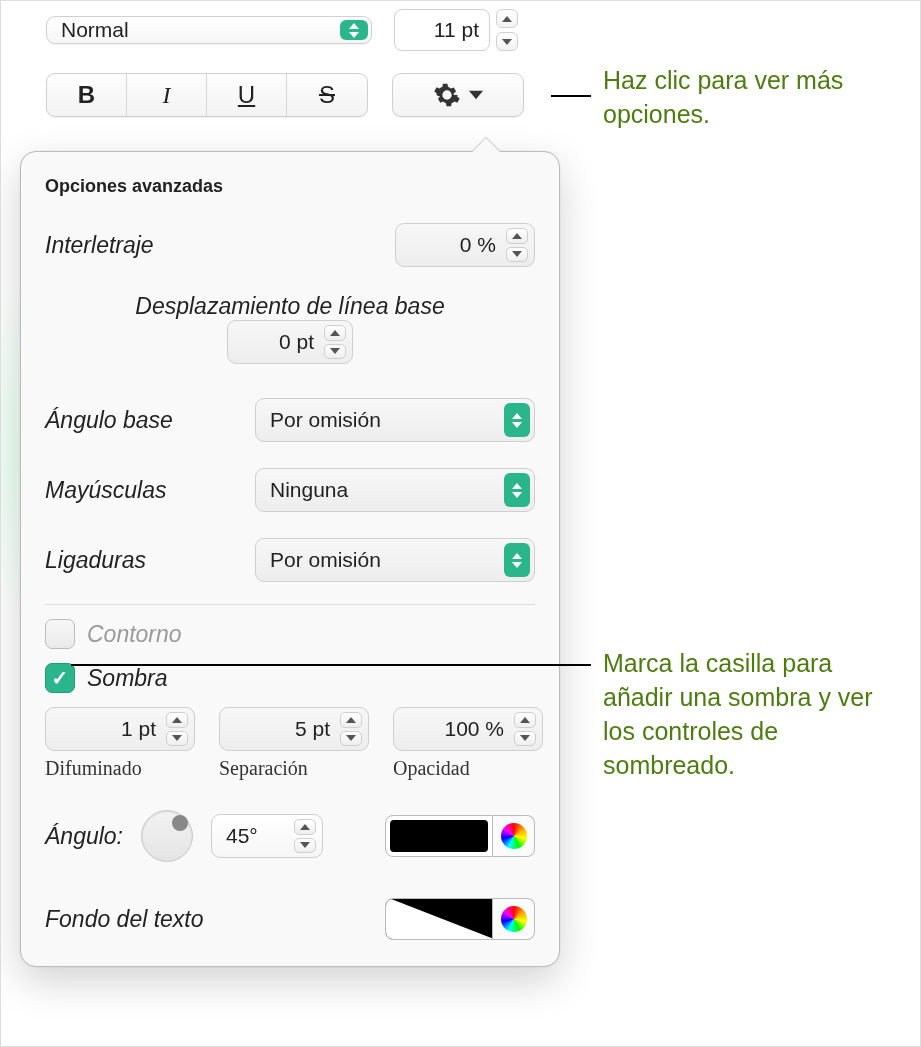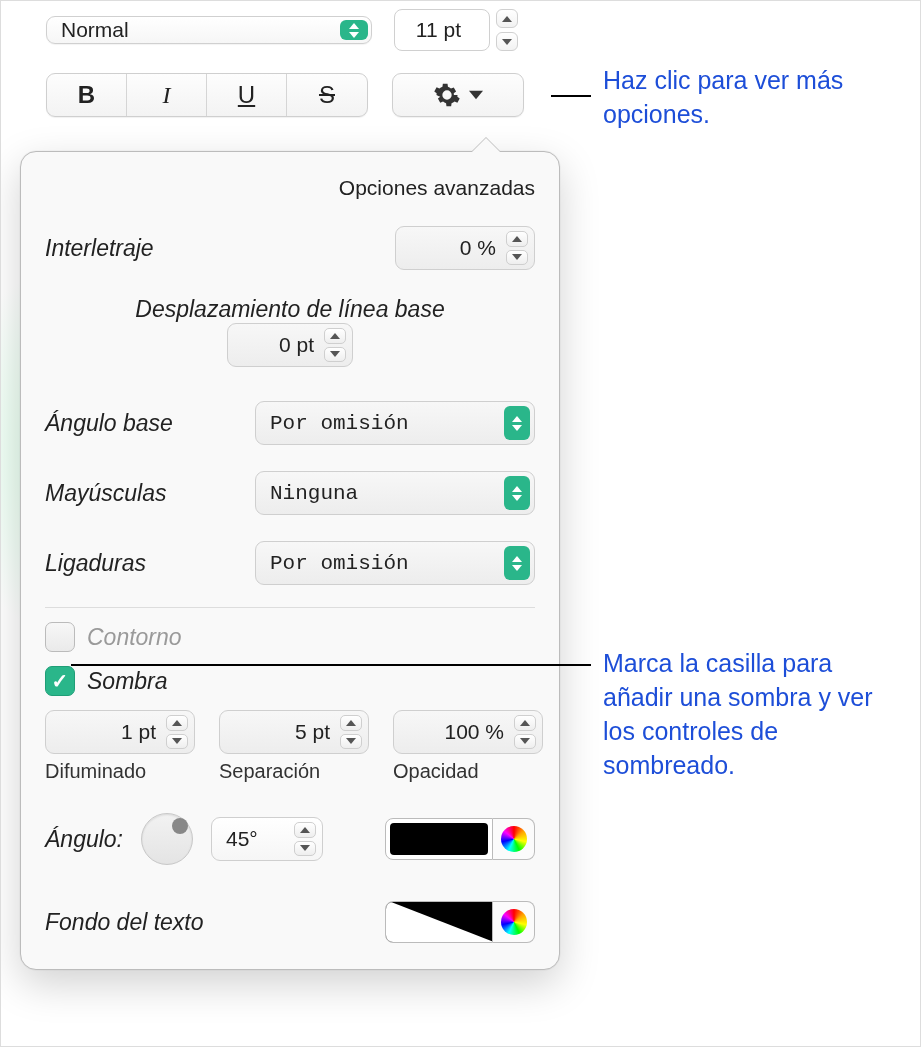--- a/index.html
+++ b/index.html
@@ -51,21 +51,21 @@
     display:flex; align-items:center; justify-content:center;
   }
   .size-wrap {
     display:flex; align-items:center; gap:6px;
   }
   .size-field {
     width: 96px; height: 42px;
     border:1px solid #d0d0d0; border-radius:8px;
     background:#fff;
     display:flex;align-items:center;justify-content:flex-end;
-    padding-right:28px;
+    padding-right:10px;
   }
   .mini-steppers {
     width: 22px; height: 42px;
     display:flex; flex-direction:column; gap:4px;
     justify-content:center;
   }
   .mini-step-btn {
     flex:1; border:1px solid #d0d0d0; border-radius:6px;
     background:linear-gradient(#fff,#f2f2f2);
     display:flex;align-items:center;justify-content:center;
@@ -113,23 +113,23 @@
   .popover::before{
     content:"";
     position:absolute; top:-14px; right:58px;
     width:0;height:0;
     border-left:15px solid transparent;
     border-right:15px solid transparent;
     border-bottom:15px solid #f9f9f9;
     filter: drop-shadow(0 -1px 0 #bcbcbc);
   }
   .pop-title{
-    text-align:right;
-    font-weight:400;
-    font-size:21px;
+    text-align:left;
+    font-weight:700;
+    font-size:18px;
     margin:6px 0 26px 0;
   }
   .row {
     display:flex;align-items:center;justify-content:space-between;
     margin:10px 0 26px 0;
   }
   .label { font-size:23px;font-style:italic; }
 
   .num-field {
     height:44px; width:140px;
@@ -148,21 +148,20 @@
     background:linear-gradient(#fff,#eee);
     display:flex;align-items:center;justify-content:center;
   }
   .select-field{
     height:44px; width:280px;
     border:1px solid #cfcfcf;border-radius:9px;
     background:linear-gradient(#f7f7f7,#ededed);
     display:flex;align-items:center;
     padding-left:14px;
     position:relative;
-    font-family:Liberation Mono, monospace;
   }
   .select-field .dd2{
     position:absolute;right:4px;top:4px;bottom:4px;width:26px;
     border-radius:6px;background:#2ab68a;
     display:flex;align-items:center;justify-content:center;
   }
 
   .divider{border:none;border-top:1px solid #ddd;margin:0 0 10px 0;}
 
   .chk-row{display:flex;align-items:center;gap:12px;margin:14px 0 8px 0;}
@@ -173,21 +172,21 @@
   }
   .chkbox.checked{background:#2ab68a;border-color:#1f9e77;}
   .chkbox.checked::after{content:"✓";color:#fff;font-weight:700;font-size:20px;}
   .muted{color:#9a9a9a;}
 
   .triple{
     display:flex;gap:24px;margin-top:14px;
   }
   .triple-col{flex:1;display:flex;flex-direction:column;align-items:flex-start;gap:4px;}
   .triple-col .num-field{width:150px;}
-  .sublabel{font-size:20px;color:#333;margin-top:2px;}
+  .sublabel{font-size:20px;color:#333;margin-top:2px;font-family:Liberation Serif, serif;}
 
   .angle-row{
     display:flex;align-items:center;gap:18px;margin-top:30px;
   }
   .dial{
     width:52px;height:52px;border-radius:50%;
     background:linear-gradient(#f2f2f2,#e4e4e4);
     border:1px solid #c8c8c8;
     position:relative;
     box-shadow:inset 0 1px 2px rgba(0,0,0,.1);
@@ -222,21 +221,21 @@
     width:26px;height:26px;border-radius:50%;
     background:conic-gradient(red,orange,yellow,lime,cyan,blue,magenta,red);
   }
 
   .bottom-row{
     display:flex;align-items:center;justify-content:center;margin-top:36px;
   }
 
   .callout{
     position:absolute;
-    font-size:25px;line-height:34px;color:#1d4ed8;
+    font-size:25px;line-height:34px;color:#4d7c0f;
     width:300px;
   }
   .callout-line{
     position:absolute;background:#000;height:1.5px;
   }
 
   svg{display:block;}
   .tri-up{width:0;height:0;border-left:5px solid transparent;border-right:5px solid transparent;border-bottom:6px solid #555;}
   .tri-down{width:0;height:0;border-left:5px solid transparent;border-right:5px solid transparent;border-top:6px solid #555;}
   .tri-up-w{border-bottom-color:#fff;}

